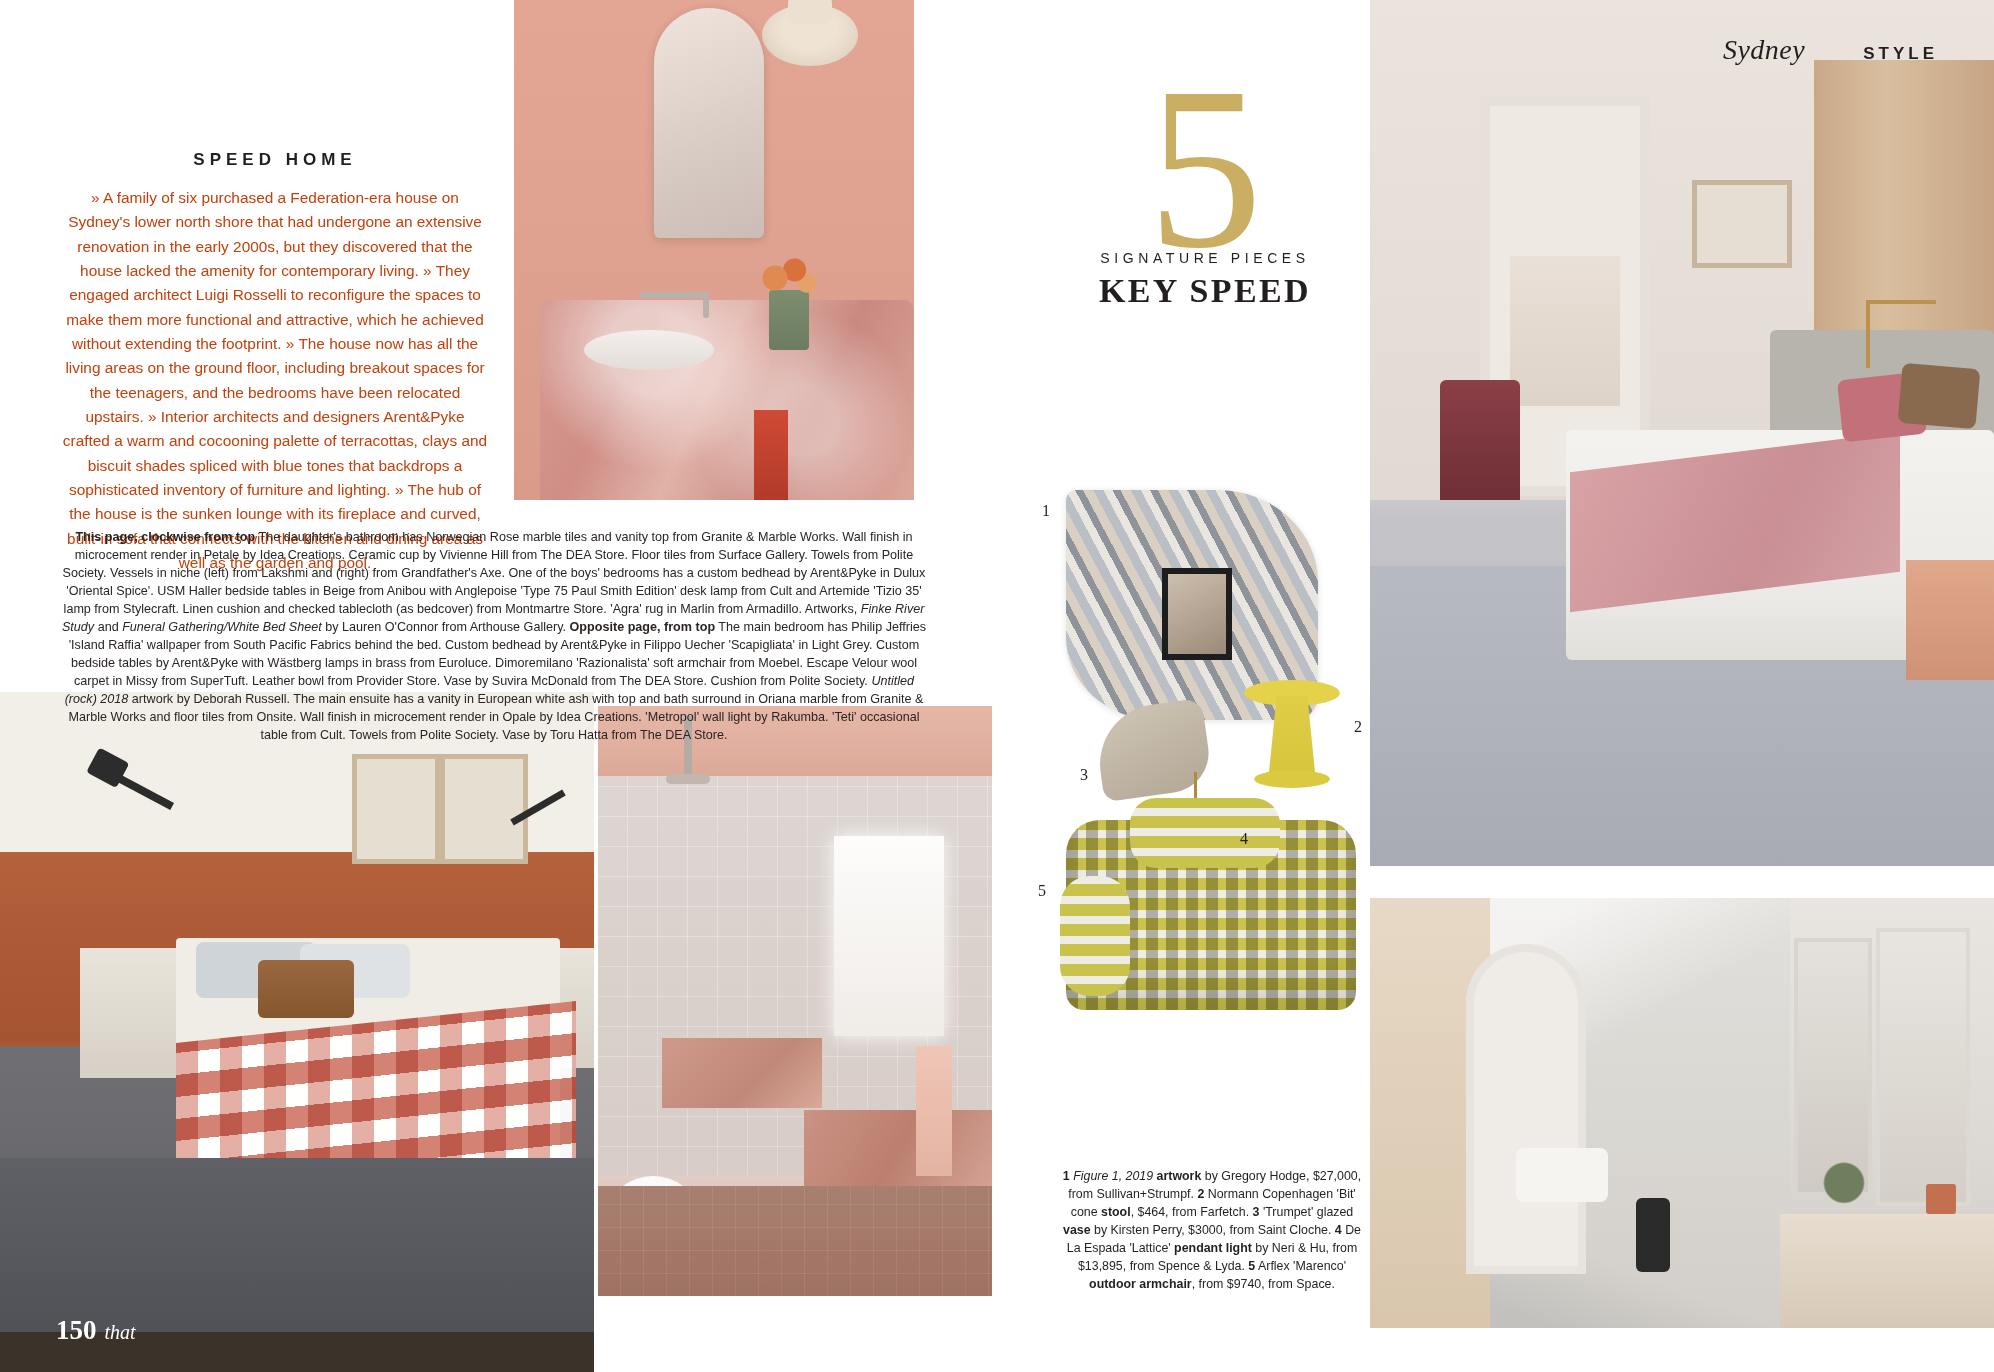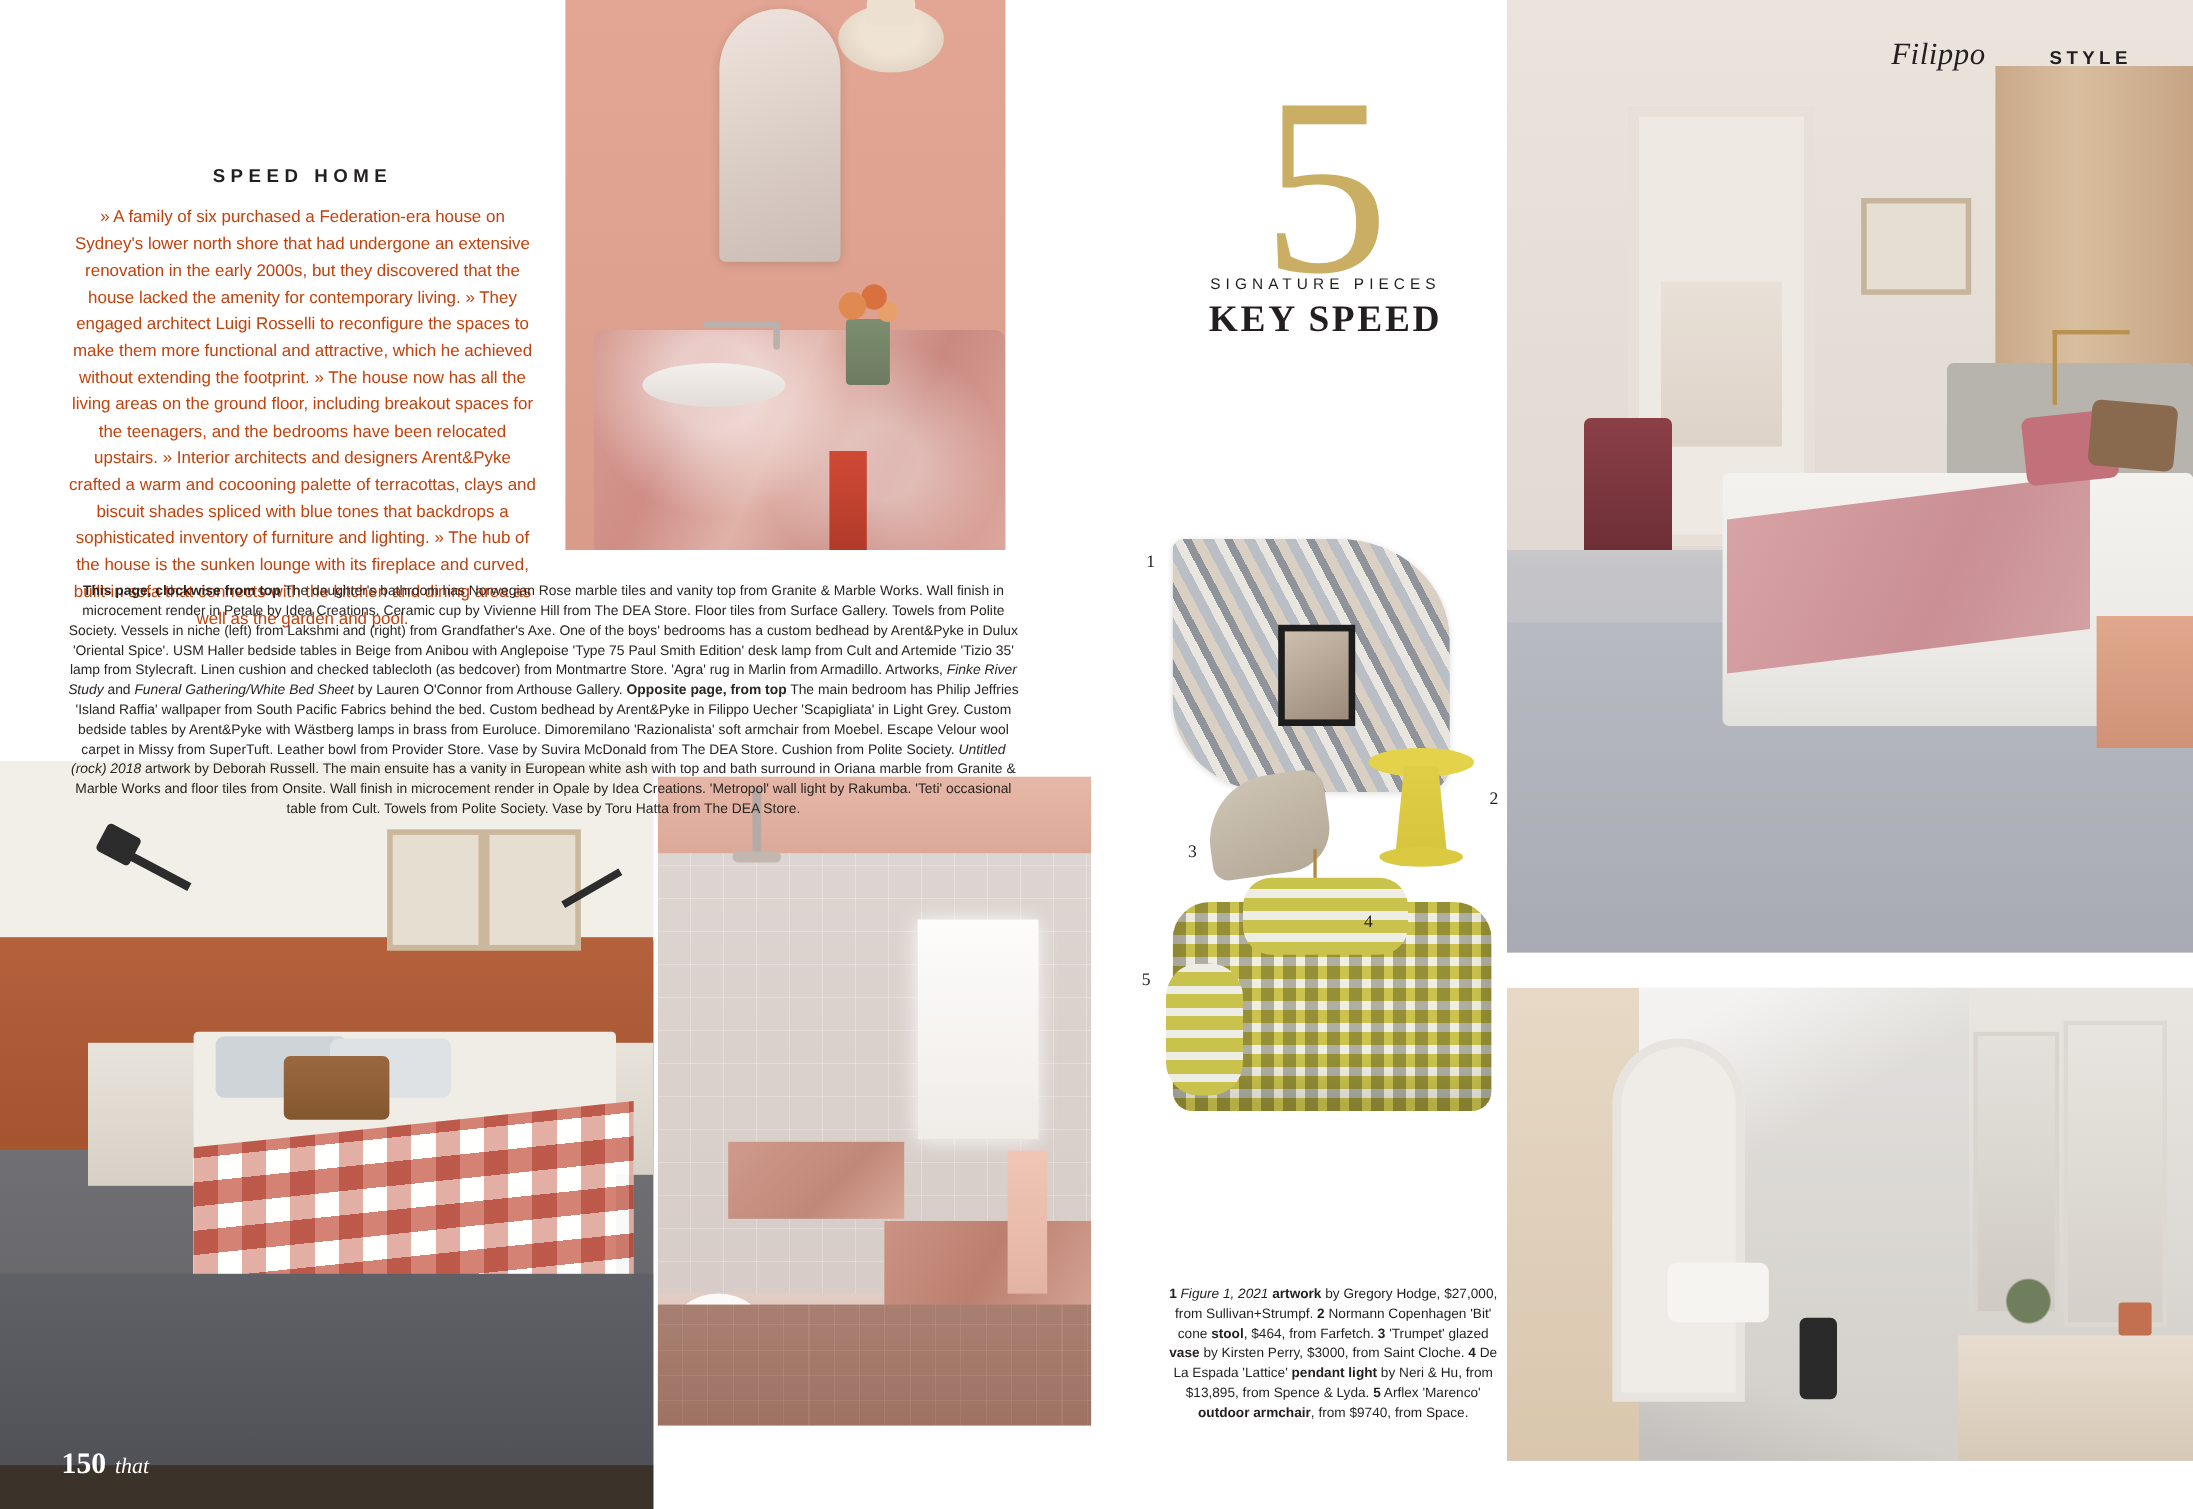--- a/index.html
+++ b/index.html
@@ -360,21 +360,21 @@
     <div class="basin"></div>
     <div class="stool"></div>
     <div class="mirror1"></div>
     <div class="mirror2"></div>
     <div class="vanity"></div>
     <div class="plant"></div>
     <div class="cup"></div>
   </div>
 
   <div id="masthead">
-    <span class="sydney">Filippo</span>
+    <span class="sydney">Sydney</span>
     <span class="home">STYLE</span>
   </div>
 
   <div id="speed-read">
     <div class="heading">SPEED HOME</div>
     <div class="body">» A family of six purchased a Federation-era house on Sydney's lower north shore that had undergone an extensive renovation in the early 2000s, but they discovered that the house lacked the amenity for contemporary living. » They engaged architect Luigi Rosselli to reconfigure the spaces to make them more functional and attractive, which he achieved without extending the footprint. » The house now has all the living areas on the ground floor, including breakout spaces for the teenagers, and the bedrooms have been relocated upstairs. » Interior architects and designers Arent&amp;Pyke crafted a warm and cocooning palette of terracottas, clays and biscuit shades spliced with blue tones that backdrops a sophisticated inventory of furniture and lighting. » The hub of the house is the sunken lounge with its fireplace and curved, built-in sofa that connects with the kitchen and dining area as well as the garden and pool.</div>
   </div>
 
   <div id="credits">
     <b>This page, clockwise from top</b><span> The daughter's bathroom has Norwegian Rose marble tiles and vanity top from Granite &amp; Marble Works. Wall finish in microcement render in Petale by Idea Creations. Ceramic cup by Vivienne Hill from The DEA Store. Floor tiles from Surface Gallery. Towels from Polite Society. Vessels in niche (left) from Lakshmi and (right) from Grandfather's Axe. One of the boys' bedrooms has a custom bedhead by Arent&amp;Pyke in Dulux 'Oriental Spice'. USM Haller bedside tables in Beige from Anibou with Anglepoise 'Type 75 Paul Smith Edition' desk lamp from Cult and Artemide 'Tizio 35' lamp from Stylecraft. Linen cushion and checked tablecloth (as bedcover) from Montmartre Store. 'Agra' rug in Marlin from Armadillo. Artworks, </span><i>Finke River Study</i><span> and </span><i>Funeral Gathering/White Bed Sheet</i><span> by Lauren O'Connor from Arthouse Gallery. </span><b>Opposite page, from top</b><span> The main bedroom has Philip Jeffries 'Island Raffia' wallpaper from South Pacific Fabrics behind the bed. Custom bedhead by Arent&amp;Pyke in Filippo Uecher 'Scapigliata' in Light Grey. Custom bedside tables by Arent&amp;Pyke with Wästberg lamps in brass from Euroluce. Dimoremilano 'Razionalista' soft armchair from Moebel. Escape Velour wool carpet in Missy from SuperTuft. Leather bowl from Provider Store. Vase by Suvira McDonald from The DEA Store. Cushion from Polite Society. </span><i>Untitled (rock) 2018</i><span> artwork by Deborah Russell. The main ensuite has a vanity in European white ash with top and bath surround in Oriana marble from Granite &amp; Marble Works and floor tiles from Onsite. Wall finish in microcement render in Opale by Idea Creations. 'Metropol' wall light by Rakumba. 'Teti' occasional table from Cult. Towels from Polite Society. Vase by Toru Hatta from The DEA Store.</span>
@@ -410,21 +410,21 @@
 
     <span class="num" style="left:-14px;top:12px;">1</span>
     <span class="num" style="left:298px;top:228px;">2</span>
     <span class="num" style="left:24px;top:276px;">3</span>
     <span class="num" style="left:184px;top:340px;">4</span>
     <span class="num" style="left:-18px;top:392px;">5</span>
   </div>
 
   <div id="collage-caption">
     <b>1</b>
-    <i>Figure 1, 2021</i>
+    <i>Figure 1, 2019</i>
     <b>artwork</b><span> by Gregory Hodge, $27,000, from Sullivan+Strumpf. </span><b>2</b><span> Normann Copenhagen 'Bit' cone </span><b>stool</b><span>, $464, from Farfetch. </span><b>3</b><span> 'Trumpet' glazed </span><b>vase</b><span> by Kirsten Perry, $3000, from Saint Cloche. </span><b>4</b><span> De La Espada 'Lattice' </span><b>pendant light</b><span> by Neri &amp; Hu, from $13,895, from Spence &amp; Lyda. </span><b>5</b><span> Arflex 'Marenco' </span><b>outdoor armchair</b><span>, from $9740, from Space.</span>
   </div>
 
   <div id="folio">
     <span class="pg">150</span>
     <span class="brand">that</span>
   </div>
 
 </div>
 

